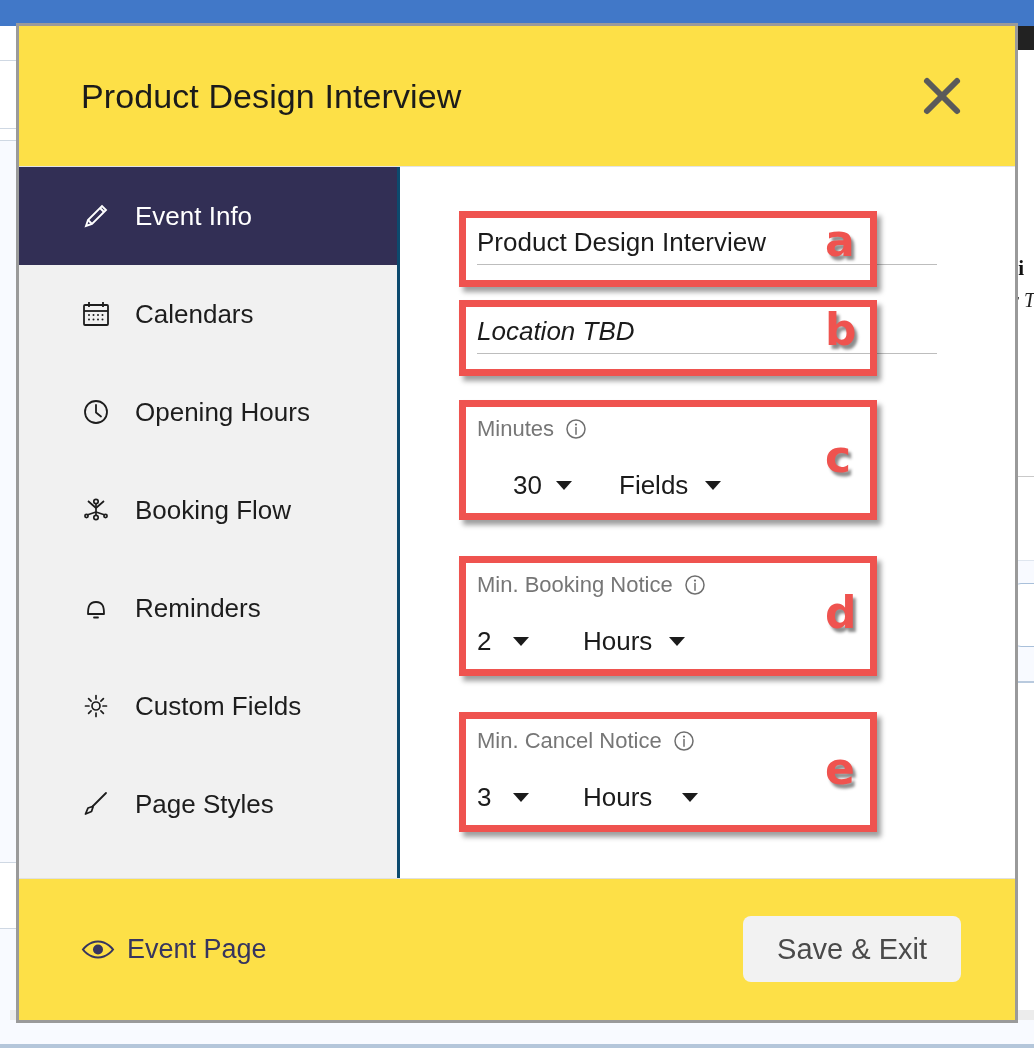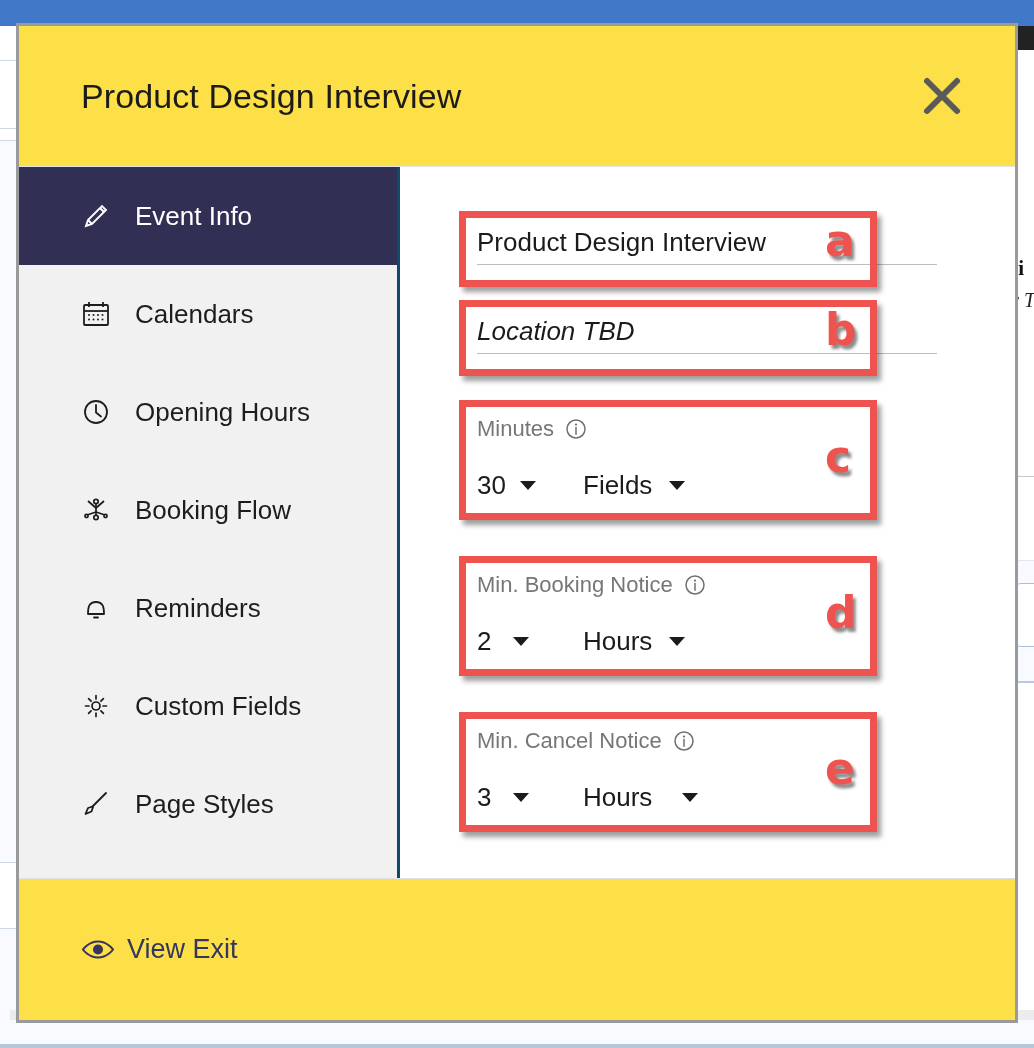--- a/index.html
+++ b/index.html
@@ -348,21 +348,21 @@
           <div class="fld-label">
             <span>Minutes</span>
             <span class="info-ic">
               <svg width="22" height="22" viewBox="0 0 22 22" fill="none" stroke="#6f6f6f" stroke-width="1.5">
                 <circle cx="11" cy="11" r="9"></circle>
                 <circle cx="11" cy="6.6" r="1.1" fill="#6f6f6f" stroke="none"></circle>
                 <path d="M11 9.6v6.6" stroke-linecap="round"></path>
               </svg>
             </span>
           </div>
-          <div class="sel-row" style="margin-top:28px;">
+          <div class="sel-row" style="margin-top:28px;margin-left:36px;">
             <div class="sel" style="width:83px;">
               <span>30</span>
               <span class="caret" style="margin-left:14px;"></span>
               <span class="sel-underline" style="left:0; bottom:-14px; width:78px;"></span>
             </div>
             <div class="sel" style="margin-left:23px;">
               <span>Fields</span>
               <span class="caret" style="margin-left:17px;"></span>
               <span class="sel-underline" style="left:0; bottom:-14px; width:144px;"></span>
             </div>
@@ -435,18 +435,19 @@
     </div>
 
     <div class="modal-footer">
       <div class="view-page">
         <span class="eye-ic">
           <svg width="34" height="24" viewBox="0 0 34 24" fill="none" stroke="#36355f" stroke-width="2.1">
             <path d="M2 12s5.5-8 15-8 15 8 15 8-5.5 8-15 8S2 12 2 12z"></path>
             <circle cx="17" cy="12" r="5" fill="#36355f" stroke="none"></circle>
           </svg>
         </span>
-        <span>View Exit</span>
+        <span>Event Page</span>
       </div>
+      <button class="save-btn">Save &amp; Exit</button>
     </div>
 
   </div>
 </div>
 
 </body></html>

